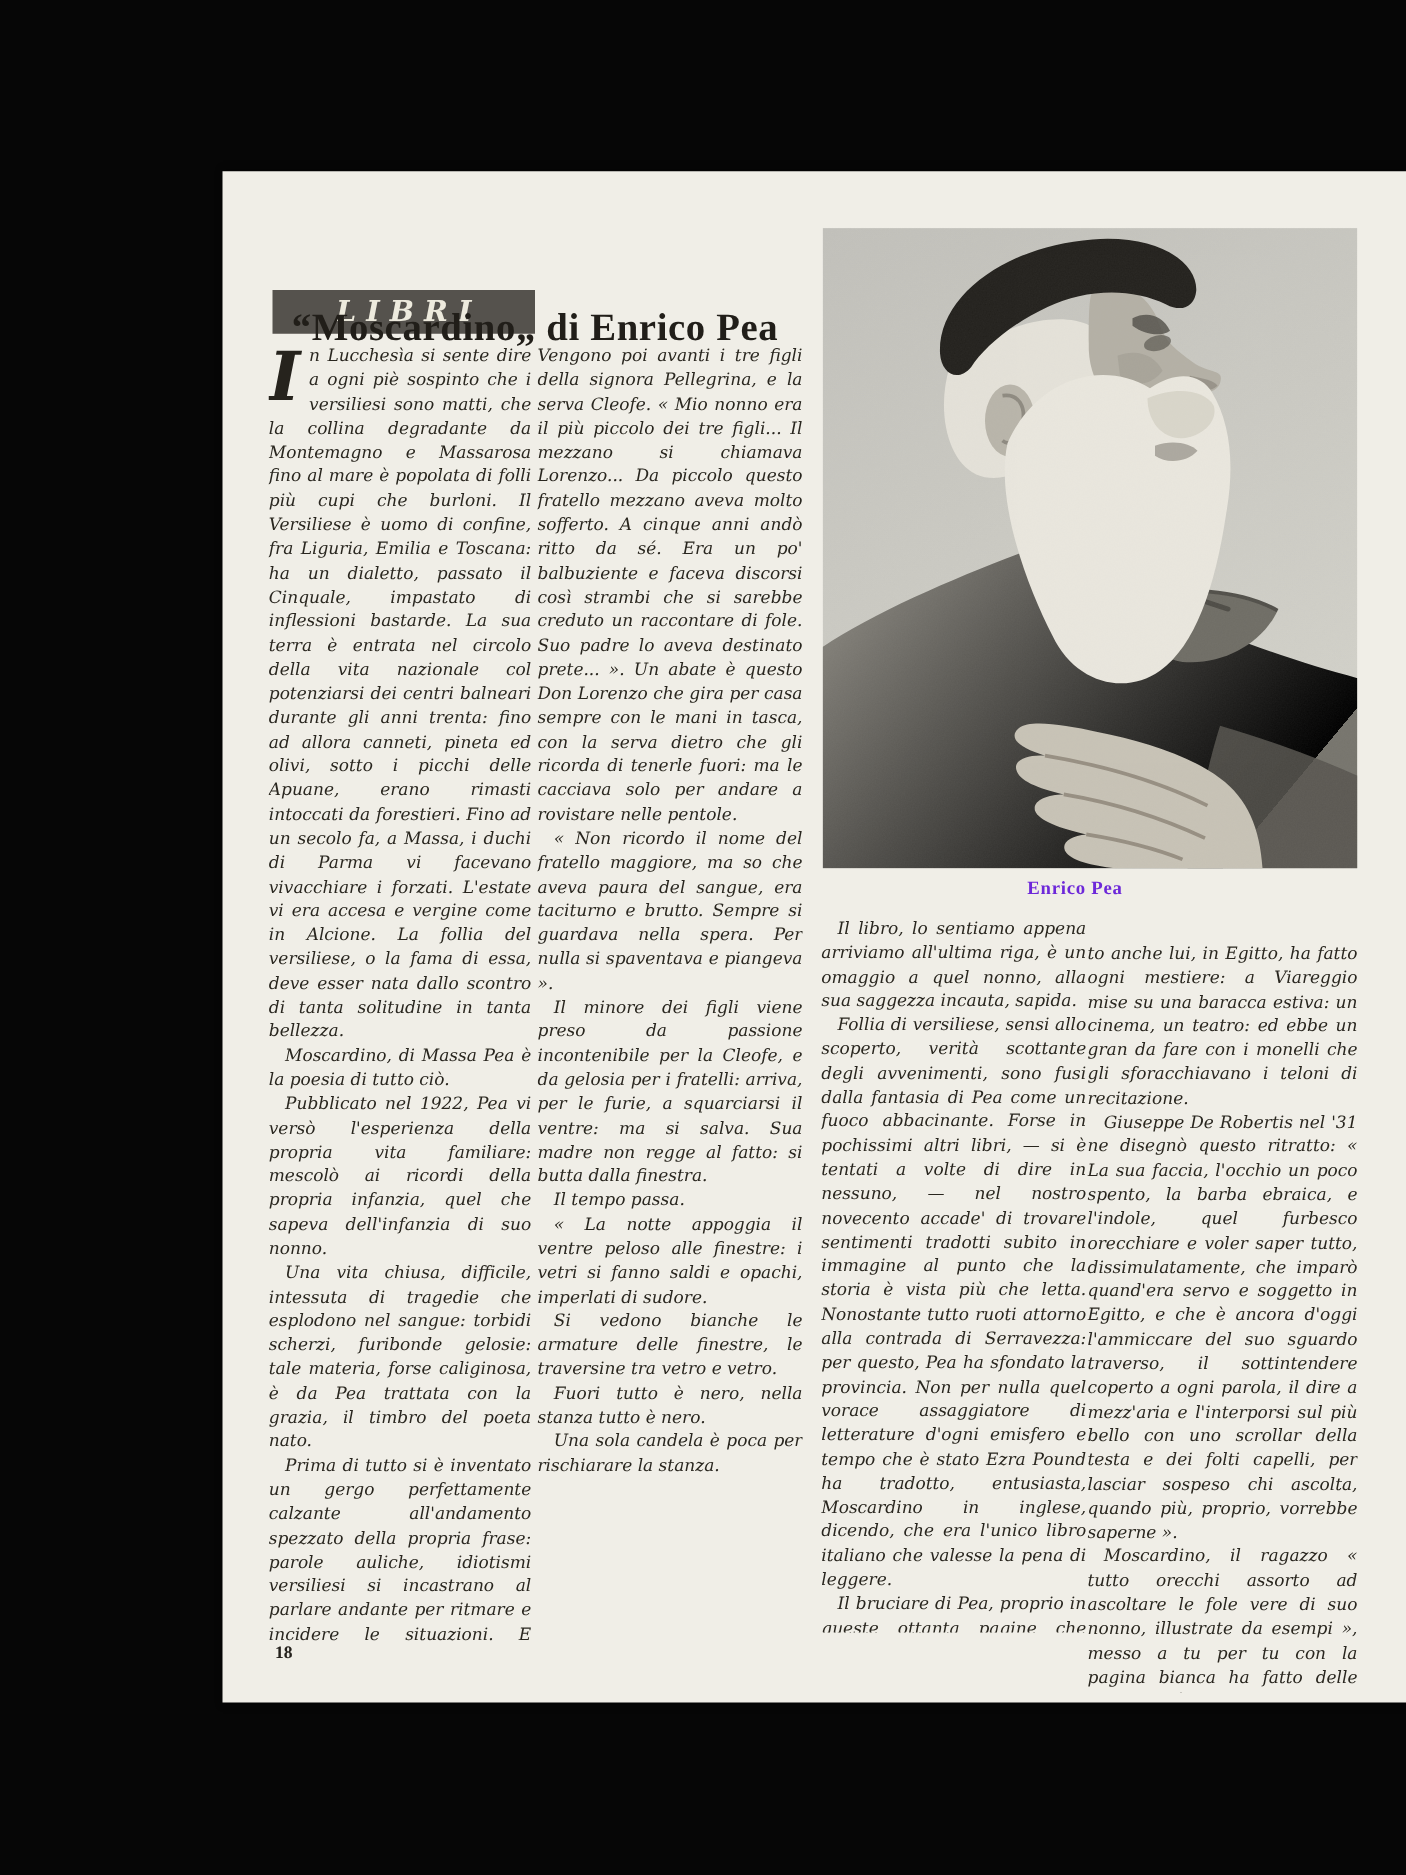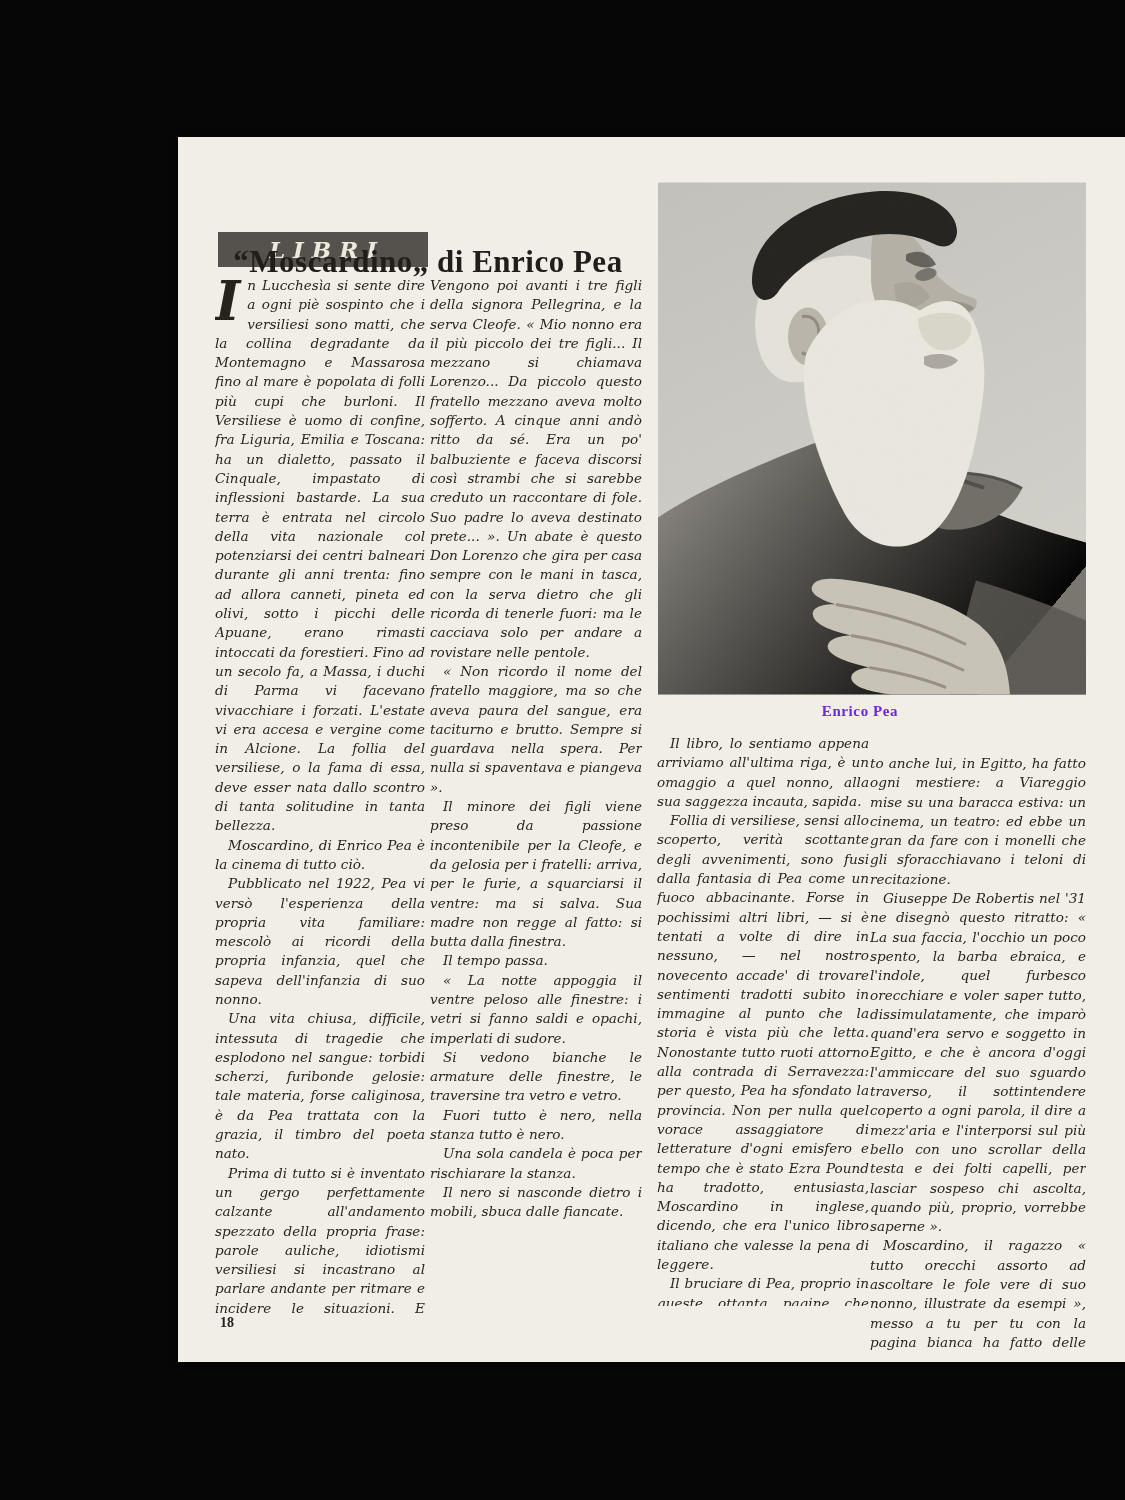--- a/index.html
+++ b/index.html
@@ -36,37 +36,36 @@
 <div class="page">
 
   <div class="libri-bar">
     <span>LIBRI</span>
   </div>
 
   <h1 class="article-title">“Moscardino„ di Enrico Pea</h1>
 
   <div class="col col1">
     <p class="lead"><span class="dropcap">I</span><span>n Lucchesìa si sente dire a ogni piè sospinto che i versiliesi sono matti, che la collina degradante da Montemagno e Massarosa fino al mare è popolata di folli più cupi che burloni. Il Versiliese è uomo di confine, fra Liguria, Emilia e Toscana: ha un dialetto, passato il Cinquale, impastato di inflessioni bastarde. La sua terra è entrata nel circolo della vita nazionale col potenziarsi dei centri balneari durante gli anni trenta: fino ad allora canneti, pineta ed olivi, sotto i picchi delle Apuane, erano rimasti intoccati da forestieri. Fino ad un secolo fa, a Massa, i duchi di Parma vi facevano vivacchiare i forzati. L'estate vi era accesa e vergine come in Alcione. La follia del versiliese, o la fama di essa, deve esser nata dallo scontro di tanta solitudine in tanta bellezza.</span></p>
-    <p>Moscardino, di Enrico Pea è la cinema di tutto ciò.</p>
+    <p>Moscardino, di Massa Pea è la poesia di tutto ciò.</p>
     <p>Pubblicato nel 1922, Pea vi versò l'esperienza della propria vita familiare: mescolò ai ricordi della propria infanzia, quel che sapeva dell'infanzia di suo nonno.</p>
     <p>Una vita chiusa, difficile, intessuta di tragedie che esplodono nel sangue: torbidi scherzi, furibonde gelosie: tale materia, forse caliginosa, è da Pea trattata con la grazia, il timbro del poeta nato.</p>
     <p>Prima di tutto si è inventato un gergo perfettamente calzante all'andamento spezzato della propria frase: parole auliche, idiotismi versiliesi si incastrano al parlare andante per ritmare e incidere le situazioni. E questa pasta è lievitata sulla pagina: vola leggera, dritta alla mente del lettore per invitarlo a vedere quel che si racconta. Poi ha calamitato fra di loro i fatti in modo che la vicenda intera venga avanti ad onde brevi e sferzanti: il disegno complessivo lo si avrà alla fine, inteso più come un'aria speciale che circola fra diversi avvenimenti, che come una trama per filo e per segno esposta.</p>
 
   </div>
 
   <div class="col col2">
     <p class="lead">Vengono poi avanti i tre figli della signora Pellegrina, e la serva Cleofe. « Mio nonno era il più piccolo dei tre figli... Il mezzano si chiamava Lorenzo... Da piccolo questo fratello mezzano aveva molto sofferto. A cinque anni andò ritto da sé. Era un po' balbuziente e faceva discorsi così strambi che si sarebbe creduto un raccontare di fole. Suo padre lo aveva destinato prete... ». Un abate è questo Don Lorenzo che gira per casa sempre con le mani in tasca, con la serva dietro che gli ricorda di tenerle fuori: ma le cacciava solo per andare a rovistare nelle pentole.</p>
     <p>« Non ricordo il nome del fratello maggiore, ma so che aveva paura del sangue, era taciturno e brutto. Sempre si guardava nella spera. Per nulla si spaventava e piangeva ».</p>
     <p>Il minore dei figli viene preso da passione incontenibile per la Cleofe, e da gelosia per i fratelli: arriva, per le furie, a squarciarsi il ventre: ma si salva. Sua madre non regge al fatto: si butta dalla finestra.</p>
     <p>Il tempo passa.</p>
     <p>« La notte appoggia il ventre peloso alle finestre: i vetri si fanno saldi e opachi, imperlati di sudore.</p>
     <p>Si vedono bianche le armature delle finestre, le traversine tra vetro e vetro.</p>
     <p>Fuori tutto è nero, nella stanza tutto è nero.</p>
     <p>Una sola candela è poca per rischiarare la stanza.</p>
-    <p>Il nero si nasconde dietro i mobili, sbuca dalle fiancate.</p>
 
   </div>
 
   <div class="photo">
     <svg width="428" height="513" viewBox="0 0 428 512" role="img">
       <defs>
         <linearGradient id="sky" x1="0" y1="0" x2="0.4" y2="1">
           <stop offset="0" stop-color="#c2c1bb"></stop>
           <stop offset="1" stop-color="#d3d2ca"></stop>
         </linearGradient>

